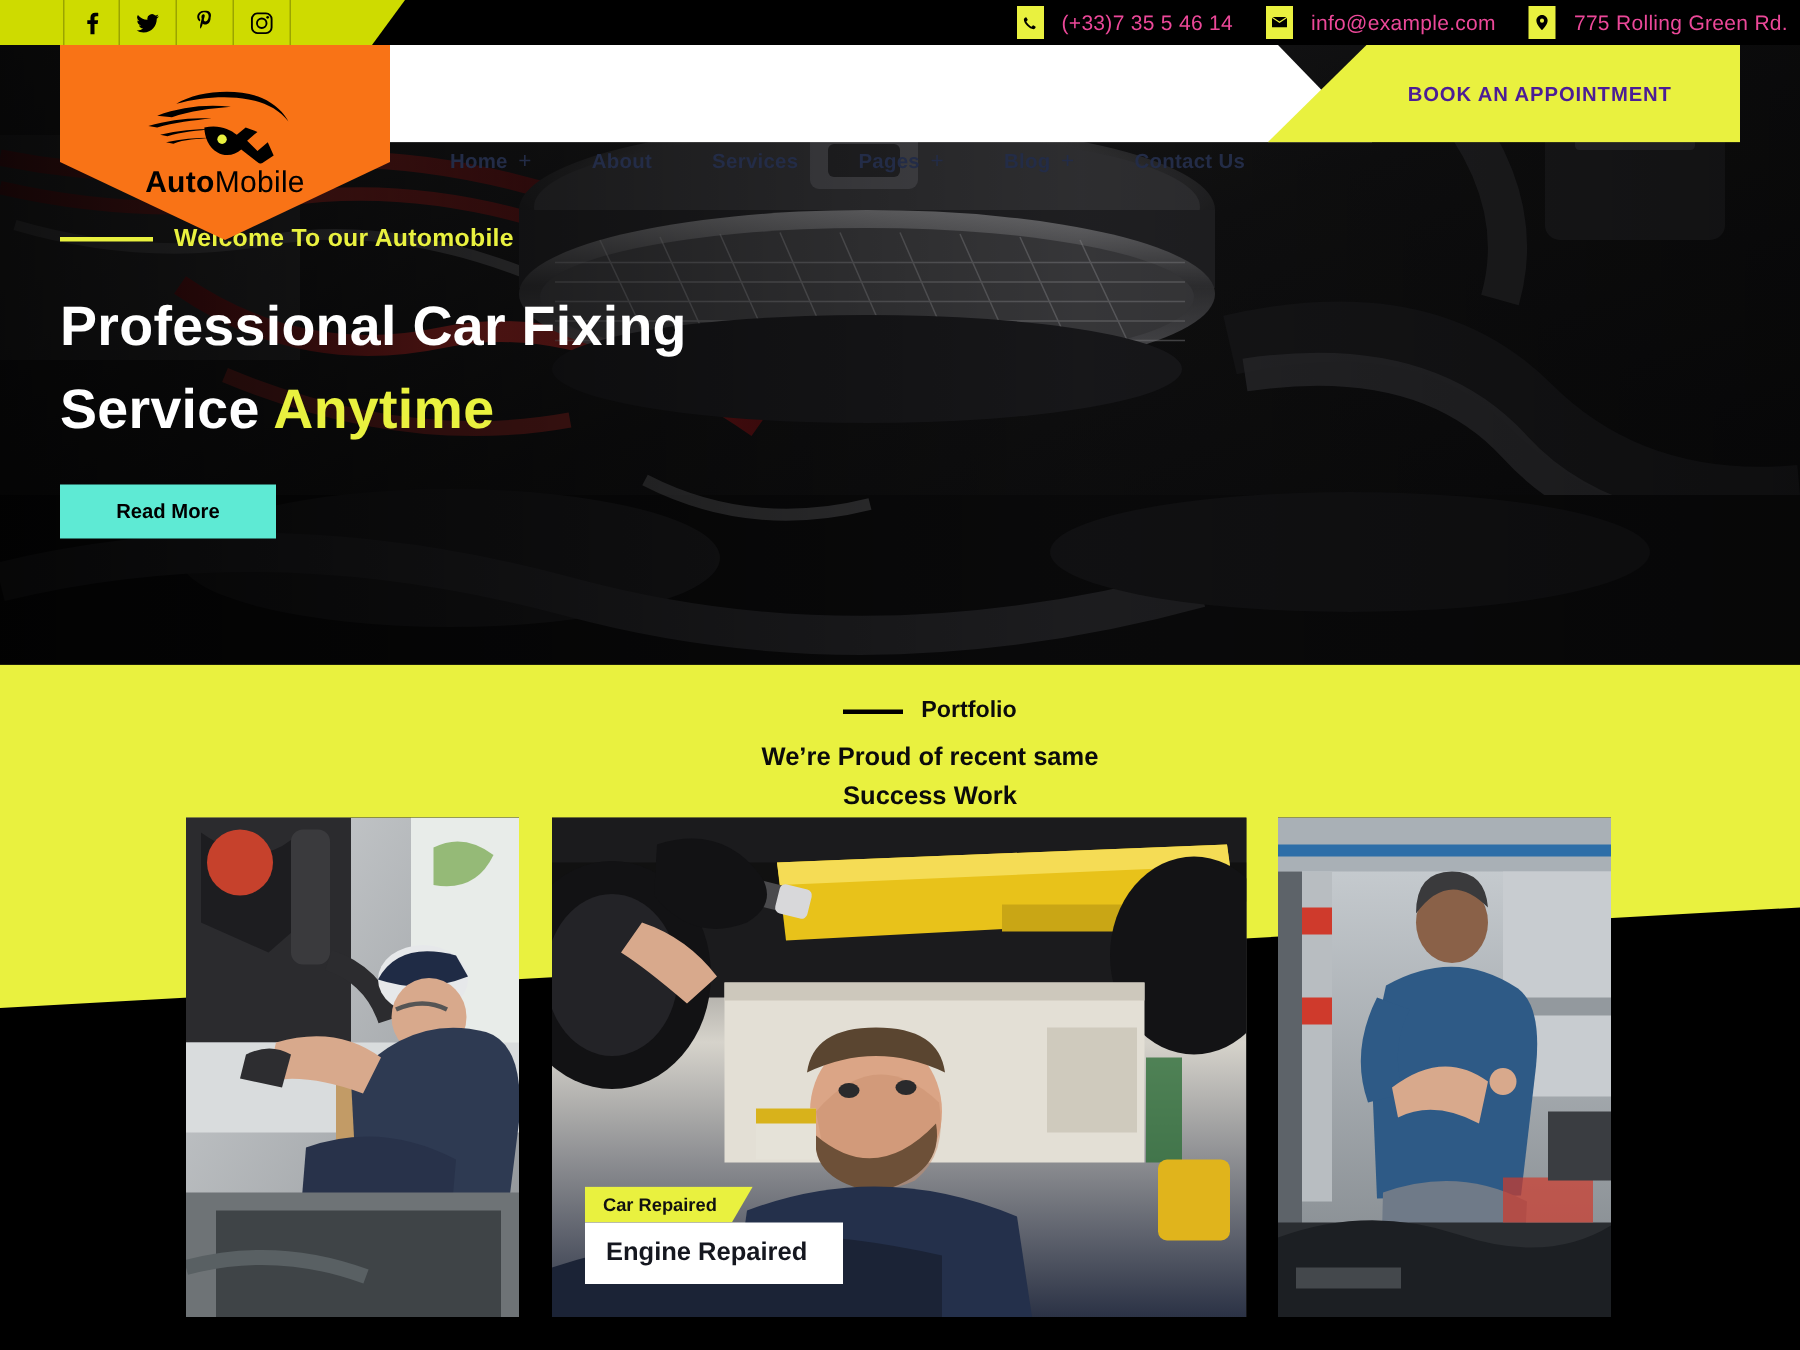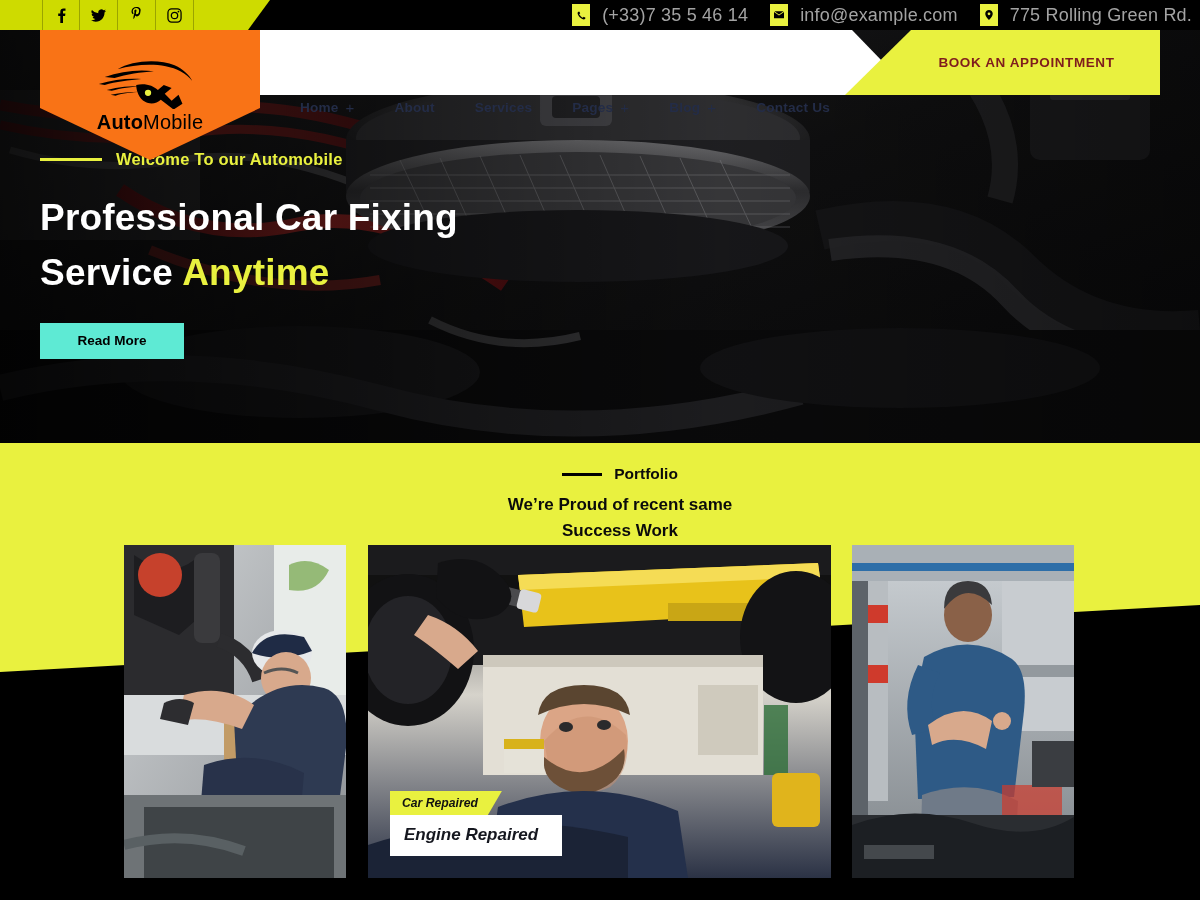--- a/index.html
+++ b/index.html
@@ -33,21 +33,21 @@
     display:flex; align-items:center; gap:0;
     padding-right:8px;
   }
   .tinfo{ display:flex; align-items:center; height:30px; margin-left:22px; }
   .tbadge{
     width:18px; height:22px; background:#e9f13f; color:#000;
     display:flex; align-items:center; justify-content:center;
     font-size:9px; margin-right:12px;
   }
   .tinfo span.txt{
-    color:#a3a3a3; font-size:18px; letter-spacing:.2px; white-space:nowrap;
+    color:#ec4899; font-size:14px; letter-spacing:.2px; white-space:nowrap;
   }
 
   
   .hero{
     position:absolute; top:0; left:0; width:1200px; height:443px;
     overflow:hidden; background:#0a0a0a;
   }
   .hero-img{ position:absolute; inset:0; }
   .hero-img svg{ width:1200px; height:443px; display:block; }
   .hero-shade{
@@ -62,21 +62,21 @@
     background:#fff;
     clip-path:polygon(0 0, 597px 0, 660px 65px, 0 65px);
   }
   .nav-yellow{
     position:absolute; top:0; left:845px; height:65px; width:315px;
     background:#e9f13f;
     clip-path:polygon(66px 0, 315px 0, 315px 65px, 0 65px);
     display:flex; align-items:center; justify-content:center;
   }
   .book-btn{
-    color:#7f1d1d; font-size:13.5px; font-weight:bold; letter-spacing:.6px;
+    color:#4c1d95; font-size:13.5px; font-weight:bold; letter-spacing:.6px;
     cursor:pointer; padding-left:48px; white-space:nowrap;
   }
   .navlinks{
     position:absolute; top:0; left:255px; width:620px; height:65px;
     display:flex; align-items:center; justify-content:center; gap:0;margin-top:45px;
   }
   .navitem{
     display:flex; align-items:center; gap:7px;
     color:#232c47; font-size:13.6px; font-weight:bold; letter-spacing:.2px;
     padding:0 20px; cursor:pointer; white-space:nowrap;
@@ -128,21 +128,21 @@
   }
   .pf-label-row{ display:flex; align-items:center; justify-content:center; gap:12px; }
   .pf-line{ width:40px; height:3px; background:#000; }
   .pf-label{ color:#0b0b0b; font-size:15.5px; font-weight:bold; }
   .pf-title{
     color:#0b0b0b; font-size:17px; font-weight:bold; line-height:1.5;
     margin-top:9px;
   }
 
   
-  .cards{ position:absolute; top:102px; left:0; width:1200px; height:340px; z-index:6;font-style:italic; }
+  .cards{ position:absolute; top:102px; left:0; width:1200px; height:340px; z-index:6; }
   .card{
     position:absolute; overflow:hidden; background:#222;
   }
   .card svg{ display:block; width:100%; height:100%; }
   .c1{ left:124px; top:0px;  width:222px; height:333px; }
   .c2{ left:368px; top:0px;  width:463px; height:333px; }
   .c3{ left:852px; top:0px;  width:222px; height:333px; }
 
   .card-overlay{
     position:absolute; left:22px; bottom:22px; z-index:8;

